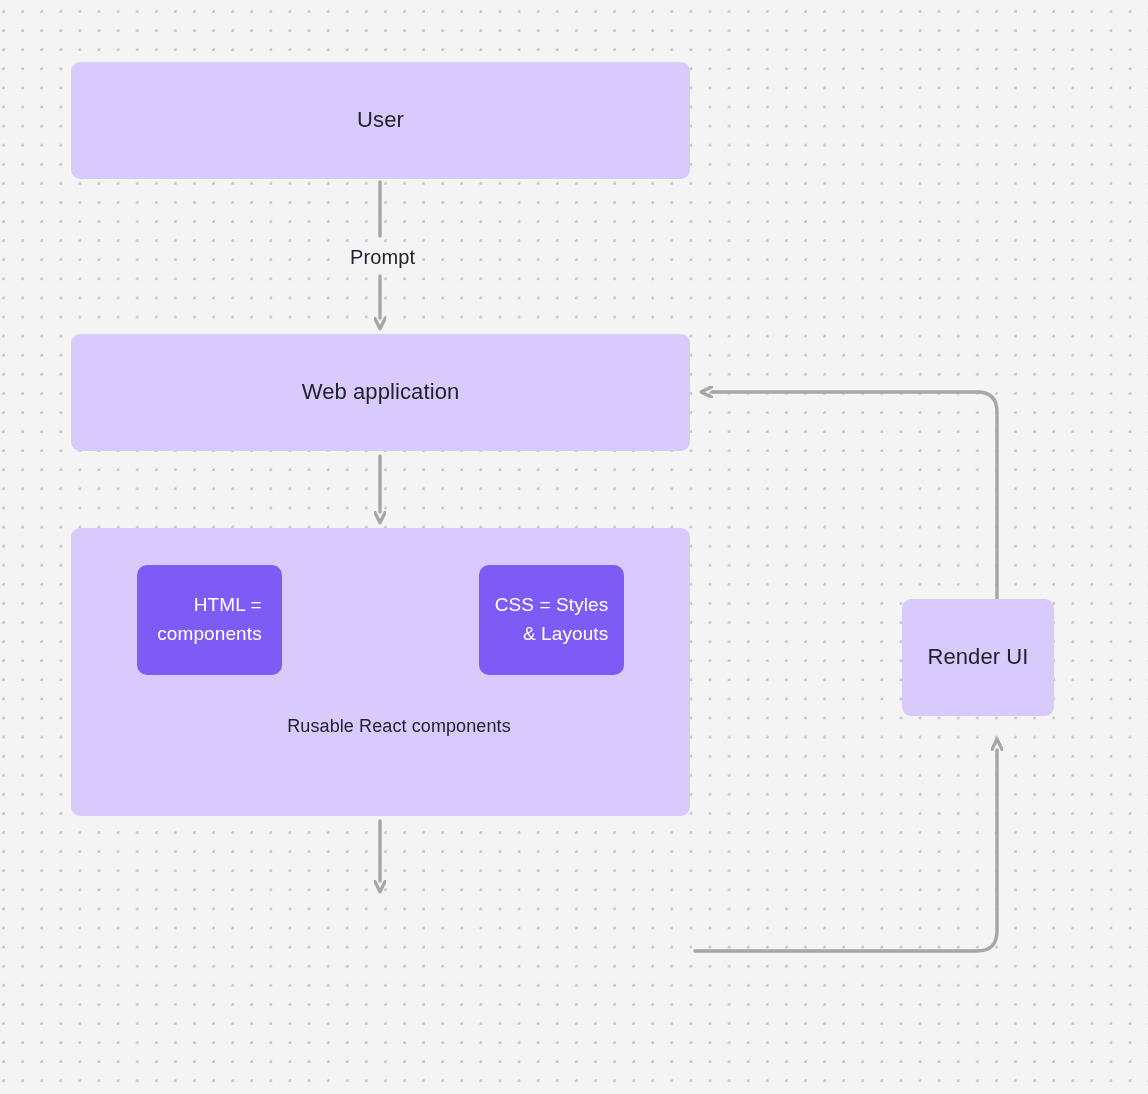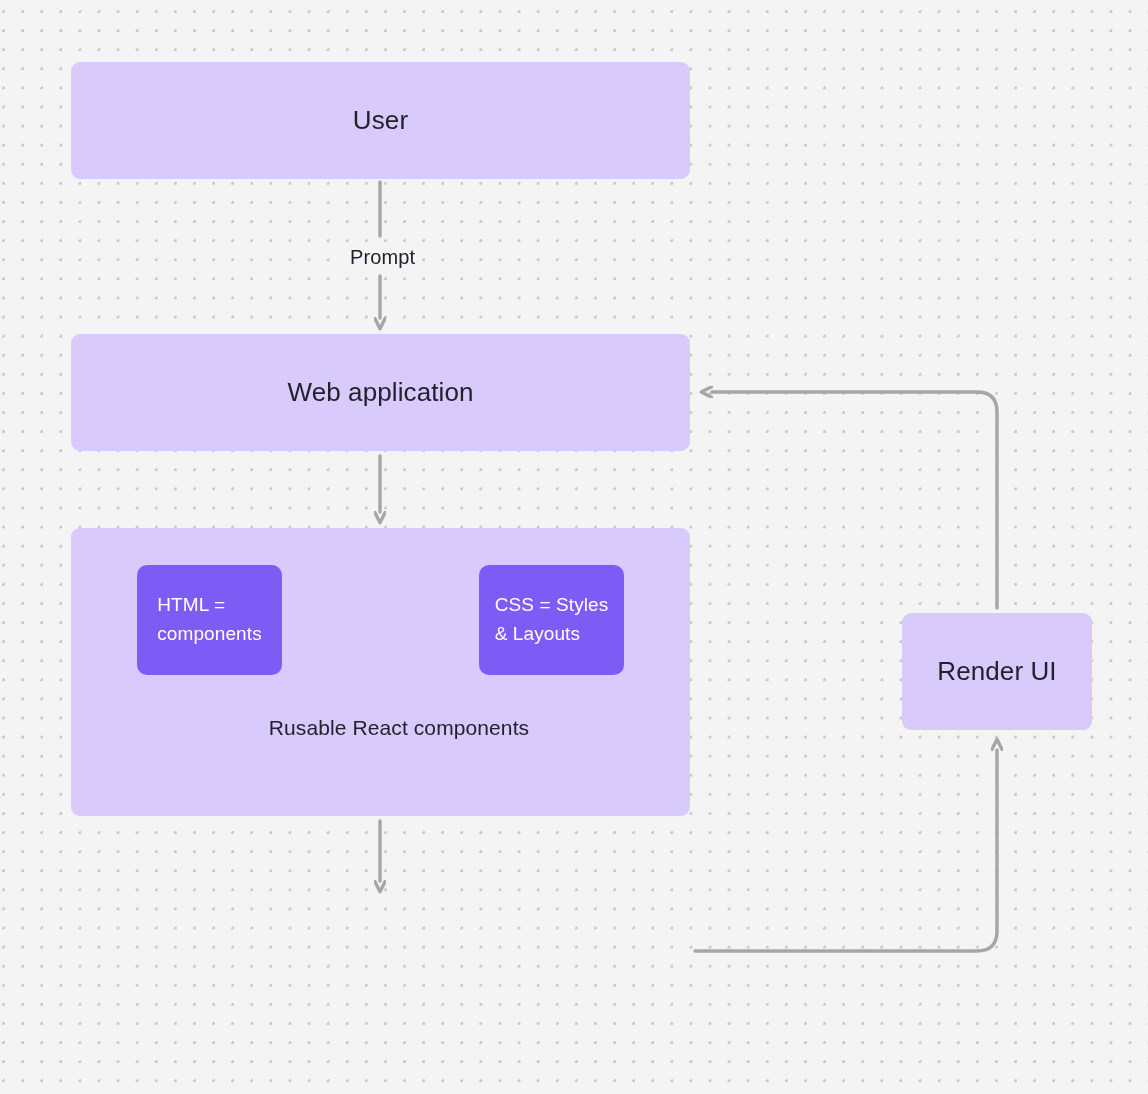--- a/index.html
+++ b/index.html
@@ -36,34 +36,34 @@
   .node {
     position: absolute;
     background: #d8cbfb;
     border-radius: 9px;
     display: flex;
     align-items: center;
     justify-content: center;
   }
 
   .node-label {
-    font-size: 26px;
+    font-size: 22px;
     color: #24212e;
     letter-spacing: 0.1px;
     text-align: center;
     line-height: 1.3;
   }
 
   
   #node-user       { left: 71px;  top: 62px;  width: 619px; height: 117px; }
   #node-webapp     { left: 71px;  top: 334px; width: 619px; height: 117px; }
   #node-components { left: 71px;  top: 528px; width: 619px; height: 288px;
                      display: block; }
   #node-vite       { left: 71px;  top: 897px; width: 619px; height: 114px; }
-  #node-render     { left: 902px; top: 613px; width: 190px; height: 117px; }
+  #node-render     { left: 902px; top: 599px; width: 152px; height: 117px; }
 
   
   .chip-row {
     position: absolute;
     left: 66px;
     top: 37px;
     width: 487px;
     height: 110px;
     display: flex;
     justify-content: space-between;
@@ -73,32 +73,32 @@
     height: 110px;
     background: #7c5cf5;
     border-radius: 10px;
     display: flex;
     align-items: center;
     justify-content: center;
   }
   .chip-label {
     font-size: 19px;
     color: #ffffff;
-    text-align: left;
+    text-align: right;
     line-height: 1.52;
     letter-spacing: 0.1px;
   }
 
   .components-caption {
     position: absolute;
     left: 0;
     top: 188px;
     width: 619px;
     text-align: center;
-    font-size: 21px;
+    font-size: 18px;
     color: #24212e;
     letter-spacing: 0.1px;
     padding-left: 37px;
   }
 
   
   .edge-label {
     position: absolute;
     font-size: 20px;
     color: #24212e;

